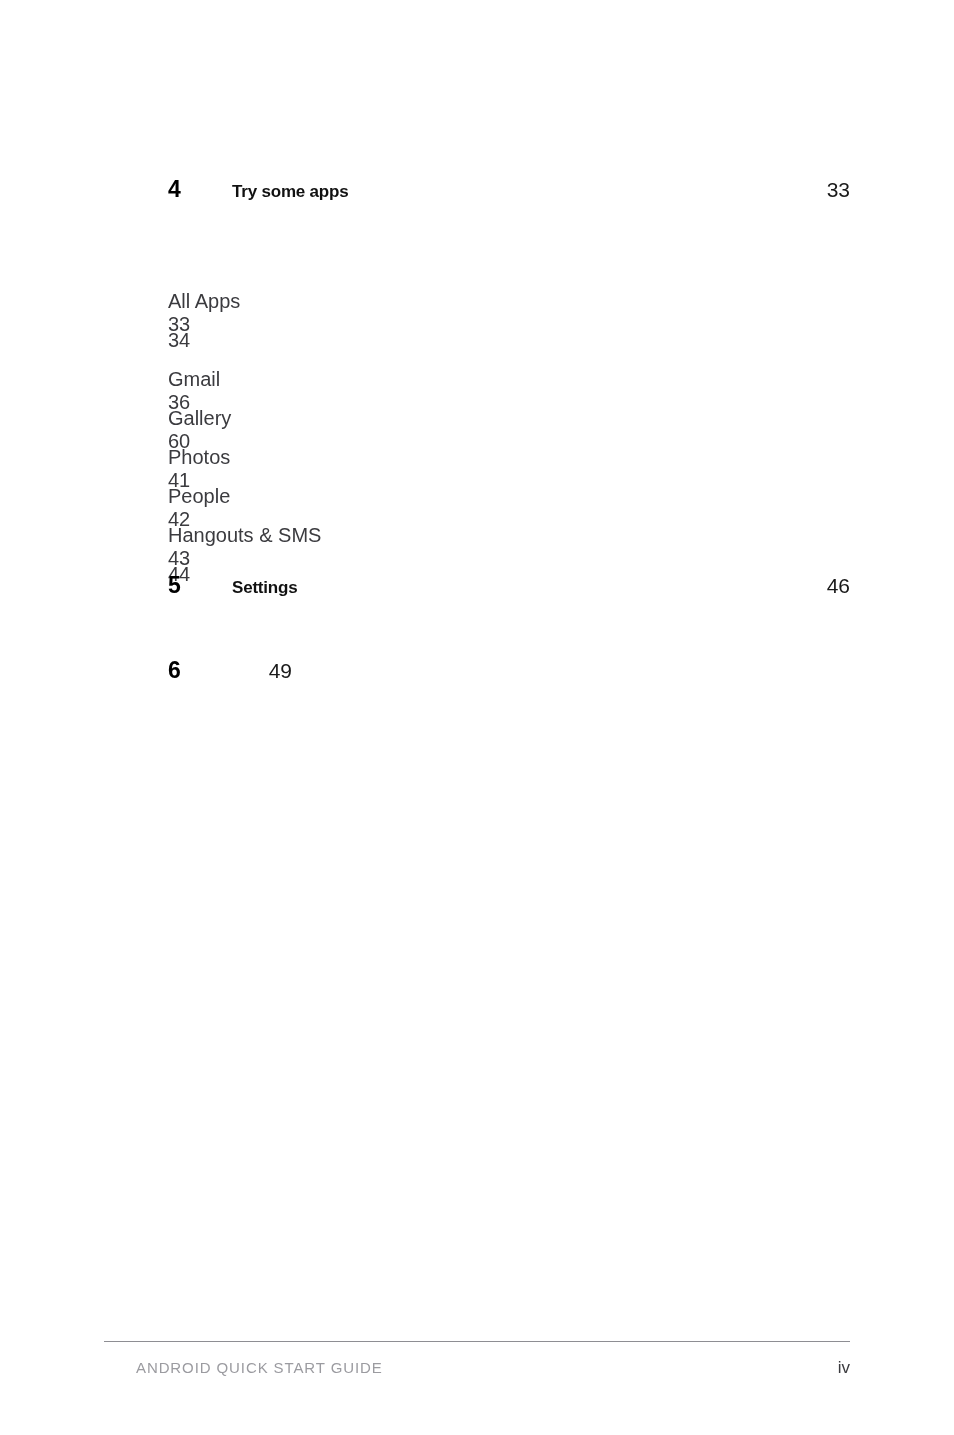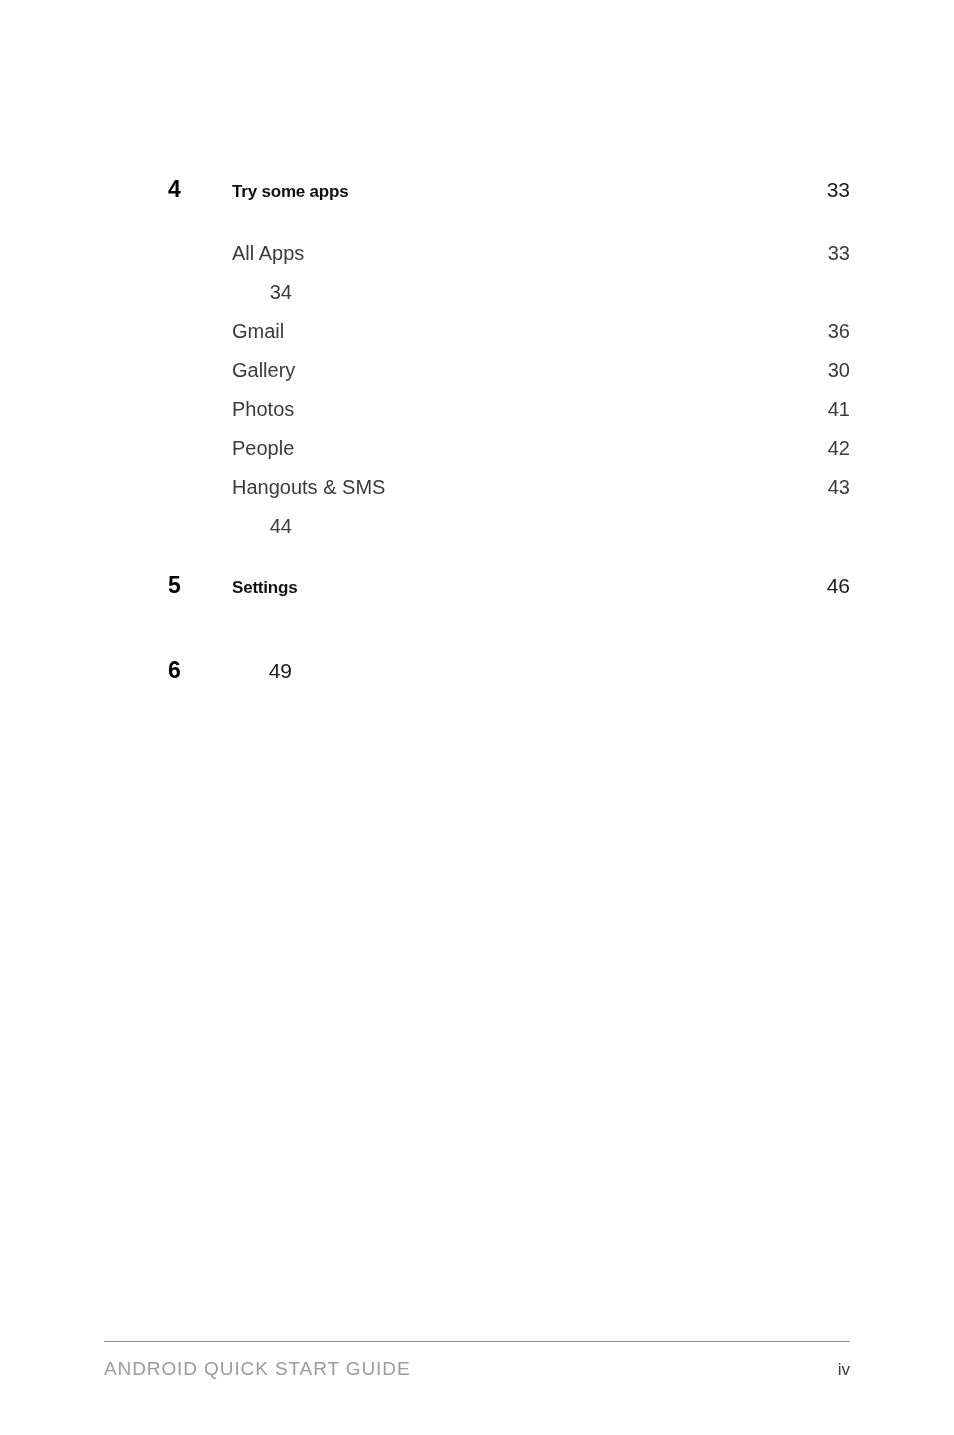--- a/index.html
+++ b/index.html
@@ -66,22 +66,23 @@
     font-weight: normal;
     color: #1a1a1a;
   }
 
   
   .entries {
     margin-top: 8px;
   }
   .entry-row {
     display: flex;
-    align-items: flex-end;
+    align-items: flex-start;
     height: 39px;
+    flex-direction: column;
   }
   .entry-spacer {
     width: 64px;
     flex: 0 0 64px;
   }
   .entry-label {
     flex: 1 1 auto;
     font-size: 20px;
     color: #3b3b3f;
     font-weight: normal;
@@ -109,25 +110,26 @@
     background: #8e8e93;
     width: 100%;
   }
   .footer-row {
     display: flex;
     align-items: baseline;
     justify-content: space-between;
     margin-top: 16px;
   }
   .footer-title {
-    font-size: 19px;
+    font-size: 15px;
     letter-spacing: 0.9px;
     color: #9b9ba0;
     text-transform: uppercase;
     font-weight: normal;
+    margin-left: 32px;
   }
   .footer-pagenum {
     font-size: 17px;
     color: #3b3b3f;
     font-weight: normal;
   }
 </style>
 </head>
 <body>
 
@@ -153,21 +155,21 @@
           <span class="entry-page">34</span>
         </div>
         <div class="entry-row">
           <span class="entry-spacer"></span>
           <span class="entry-label">Gmail</span>
           <span class="entry-page">36</span>
         </div>
         <div class="entry-row">
           <span class="entry-spacer"></span>
           <span class="entry-label">Gallery</span>
-          <span class="entry-page">30</span>
+          <span class="entry-page">60</span>
         </div>
         <div class="entry-row">
           <span class="entry-spacer"></span>
           <span class="entry-label">Photos</span>
           <span class="entry-page">41</span>
         </div>
         <div class="entry-row">
           <span class="entry-spacer"></span>
           <span class="entry-label">People</span>
           <span class="entry-page">42</span>

